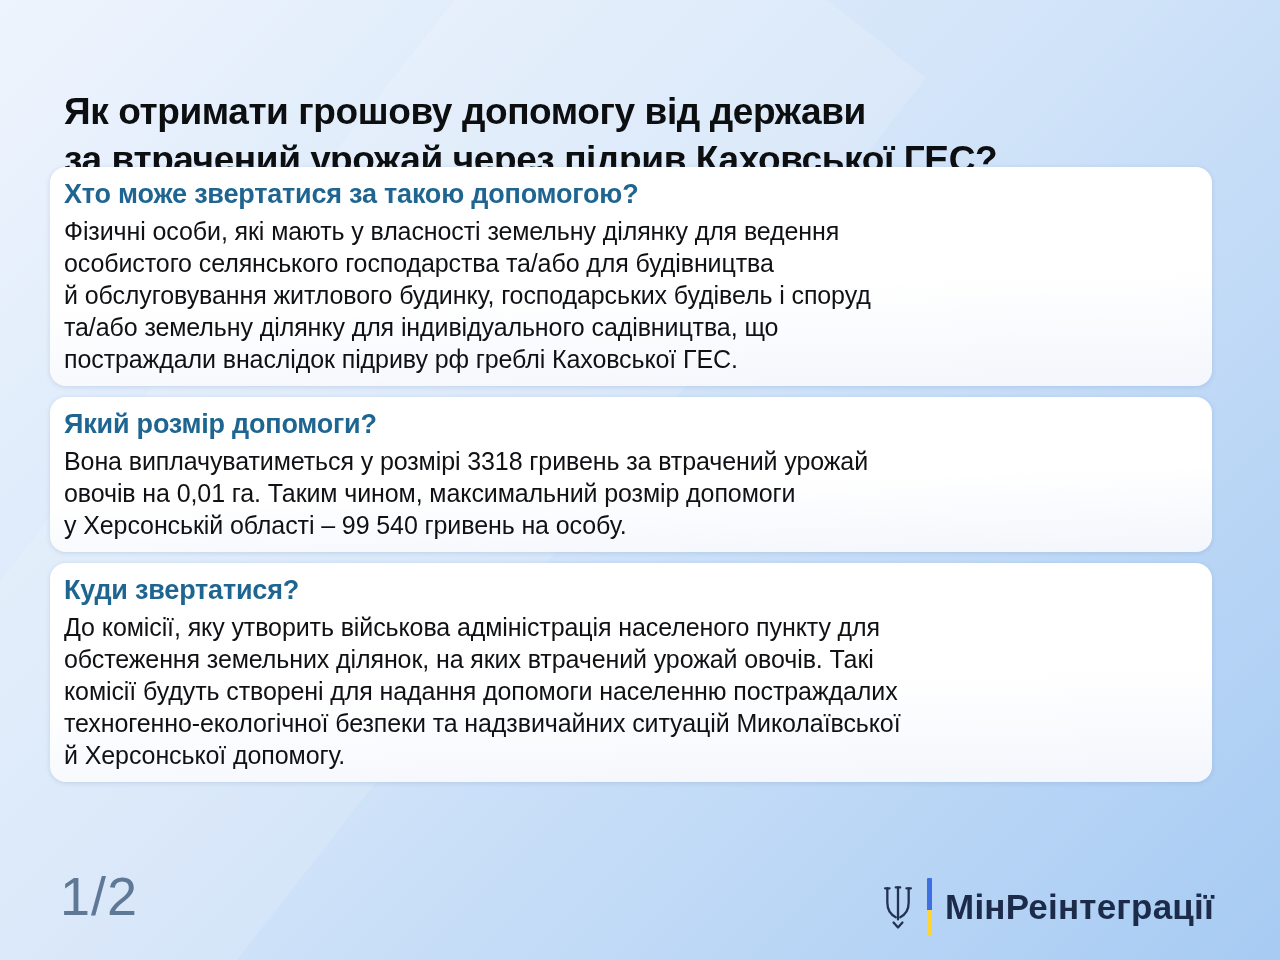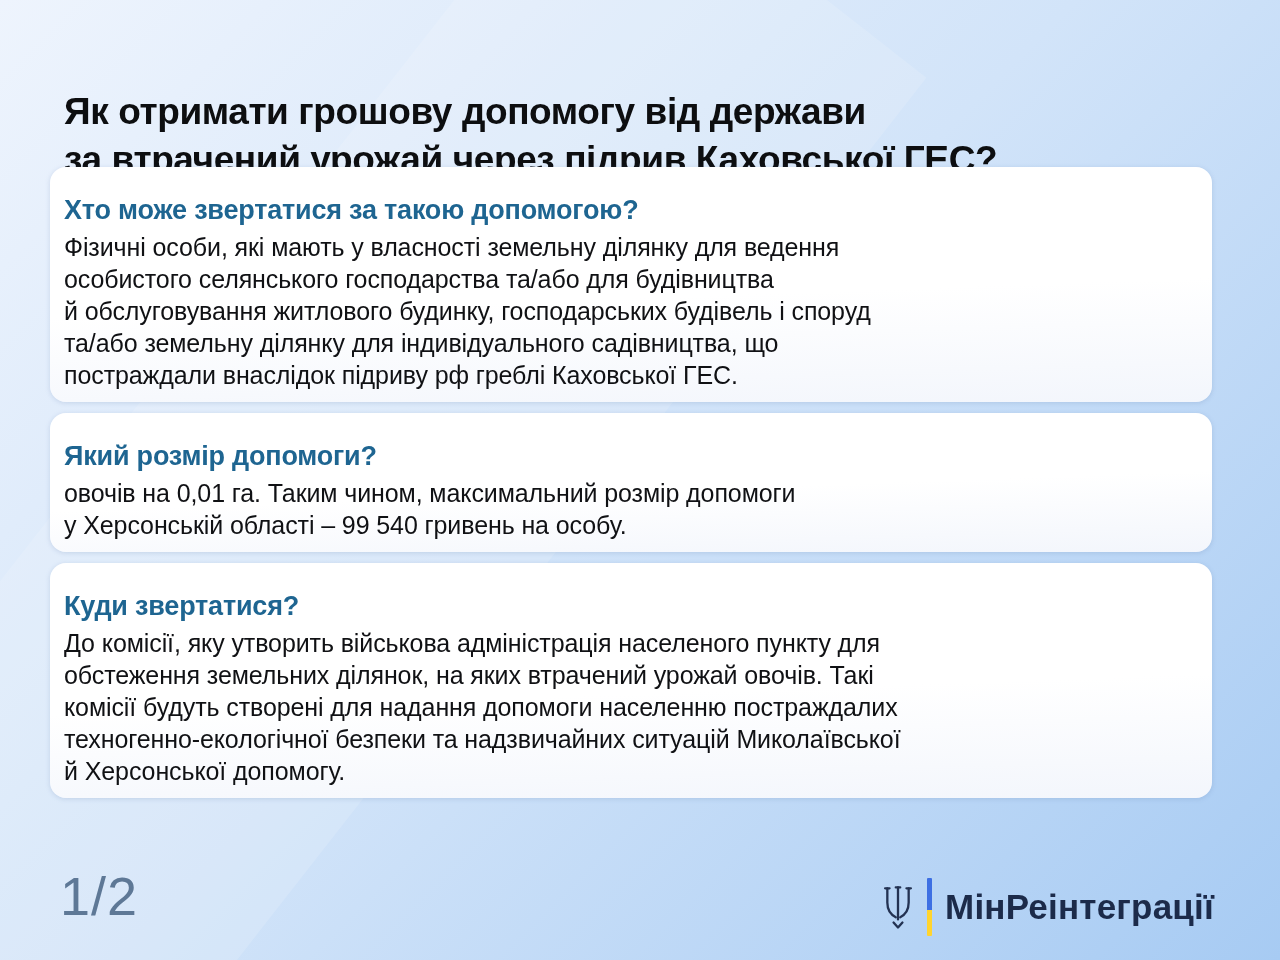--- a/index.html
+++ b/index.html
@@ -46,21 +46,21 @@
     top: 167px;
     width: 1162px;
     display: flex;
     flex-direction: column;
     gap: 11px;
     box-sizing: border-box;
   }
   .card {
     background: linear-gradient(178deg, #ffffff 55%, #f3f6fc 100%);
     border-radius: 16px;
-    padding: 25px 16px 11px 14px;
+    padding: 9px 16px 11px 14px;
     box-shadow: 0 1px 5px rgba(90, 120, 170, 0.22);
     box-sizing: border-box;
   }
   .card-heading {
     margin: 0 0 3px 0;
     font-size: 27px;
     line-height: 36px;
     font-weight: bold;
     color: #1e6591;
     letter-spacing: -0.2px;
@@ -136,20 +136,21 @@
           <div class="tline"><span>особистого селянського господарства та/або для будівництва</span></div>
           <div class="tline"><span>й обслуговування житлового будинку, господарських будівель і споруд</span></div>
           <div class="tline"><span>та/або земельну ділянку для індивідуального садівництва, </span><span class="b">що</span></div>
           <div class="tline"><span class="b">постраждали внаслідок підриву рф греблі Каховської ГЕС.</span></div>
         </div>
     </div>
 
     <div class="card">
       <h2 class="card-heading">Який розмір допомоги?</h2>
       <div class="card-body">
+          <div class="tline"><span>Вона виплачуватиметься у розмірі </span><span class="b">3318 гривень за втрачений урожай</span></div>
           <div class="tline"><span class="b">овочів на 0,01 га</span><span>. Таким чином, максимальний розмір допомоги</span></div>
           <div class="tline"><span>у Херсонській області – 99 540 гривень на особу.</span></div>
         </div>
     </div>
 
     <div class="card">
       <h2 class="card-heading">Куди звертатися?</h2>
       <div class="card-body">
           <div class="tline"><span class="b">До комісії</span><span>, яку утворить військова адміністрація населеного пункту для</span></div>
           <div class="tline"><span>обстеження земельних ділянок, на яких втрачений урожай овочів. Такі</span></div>

